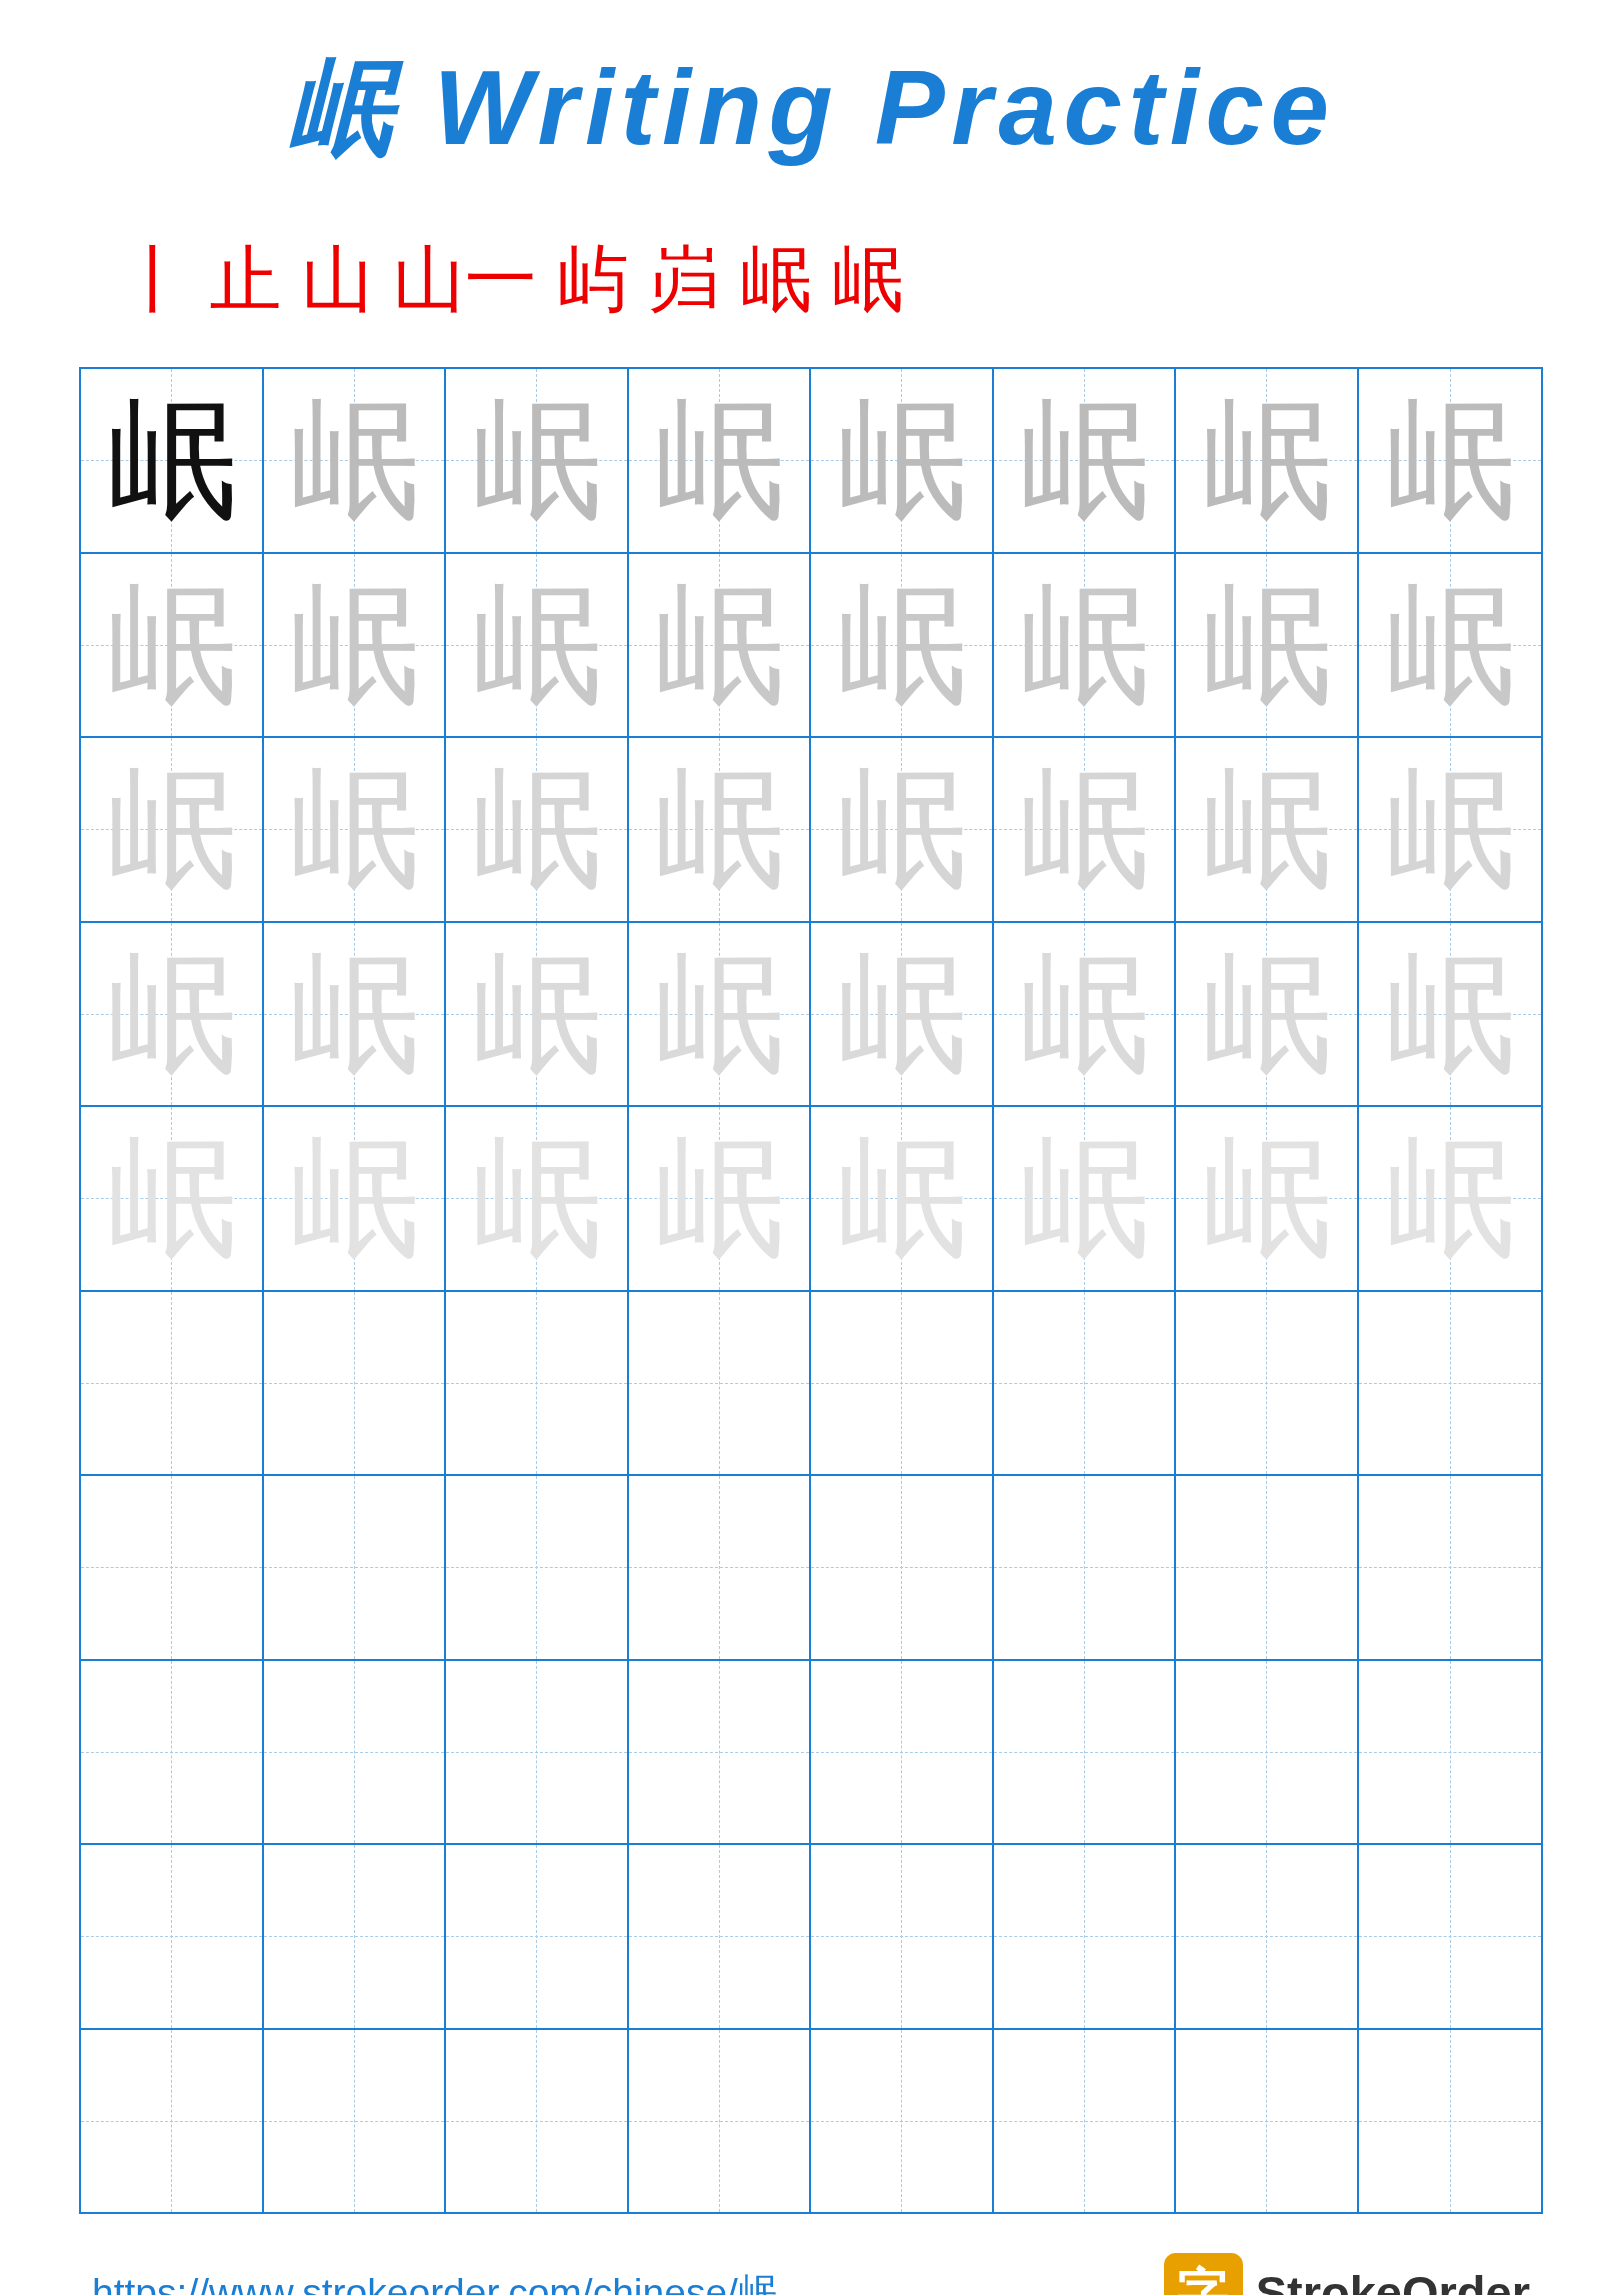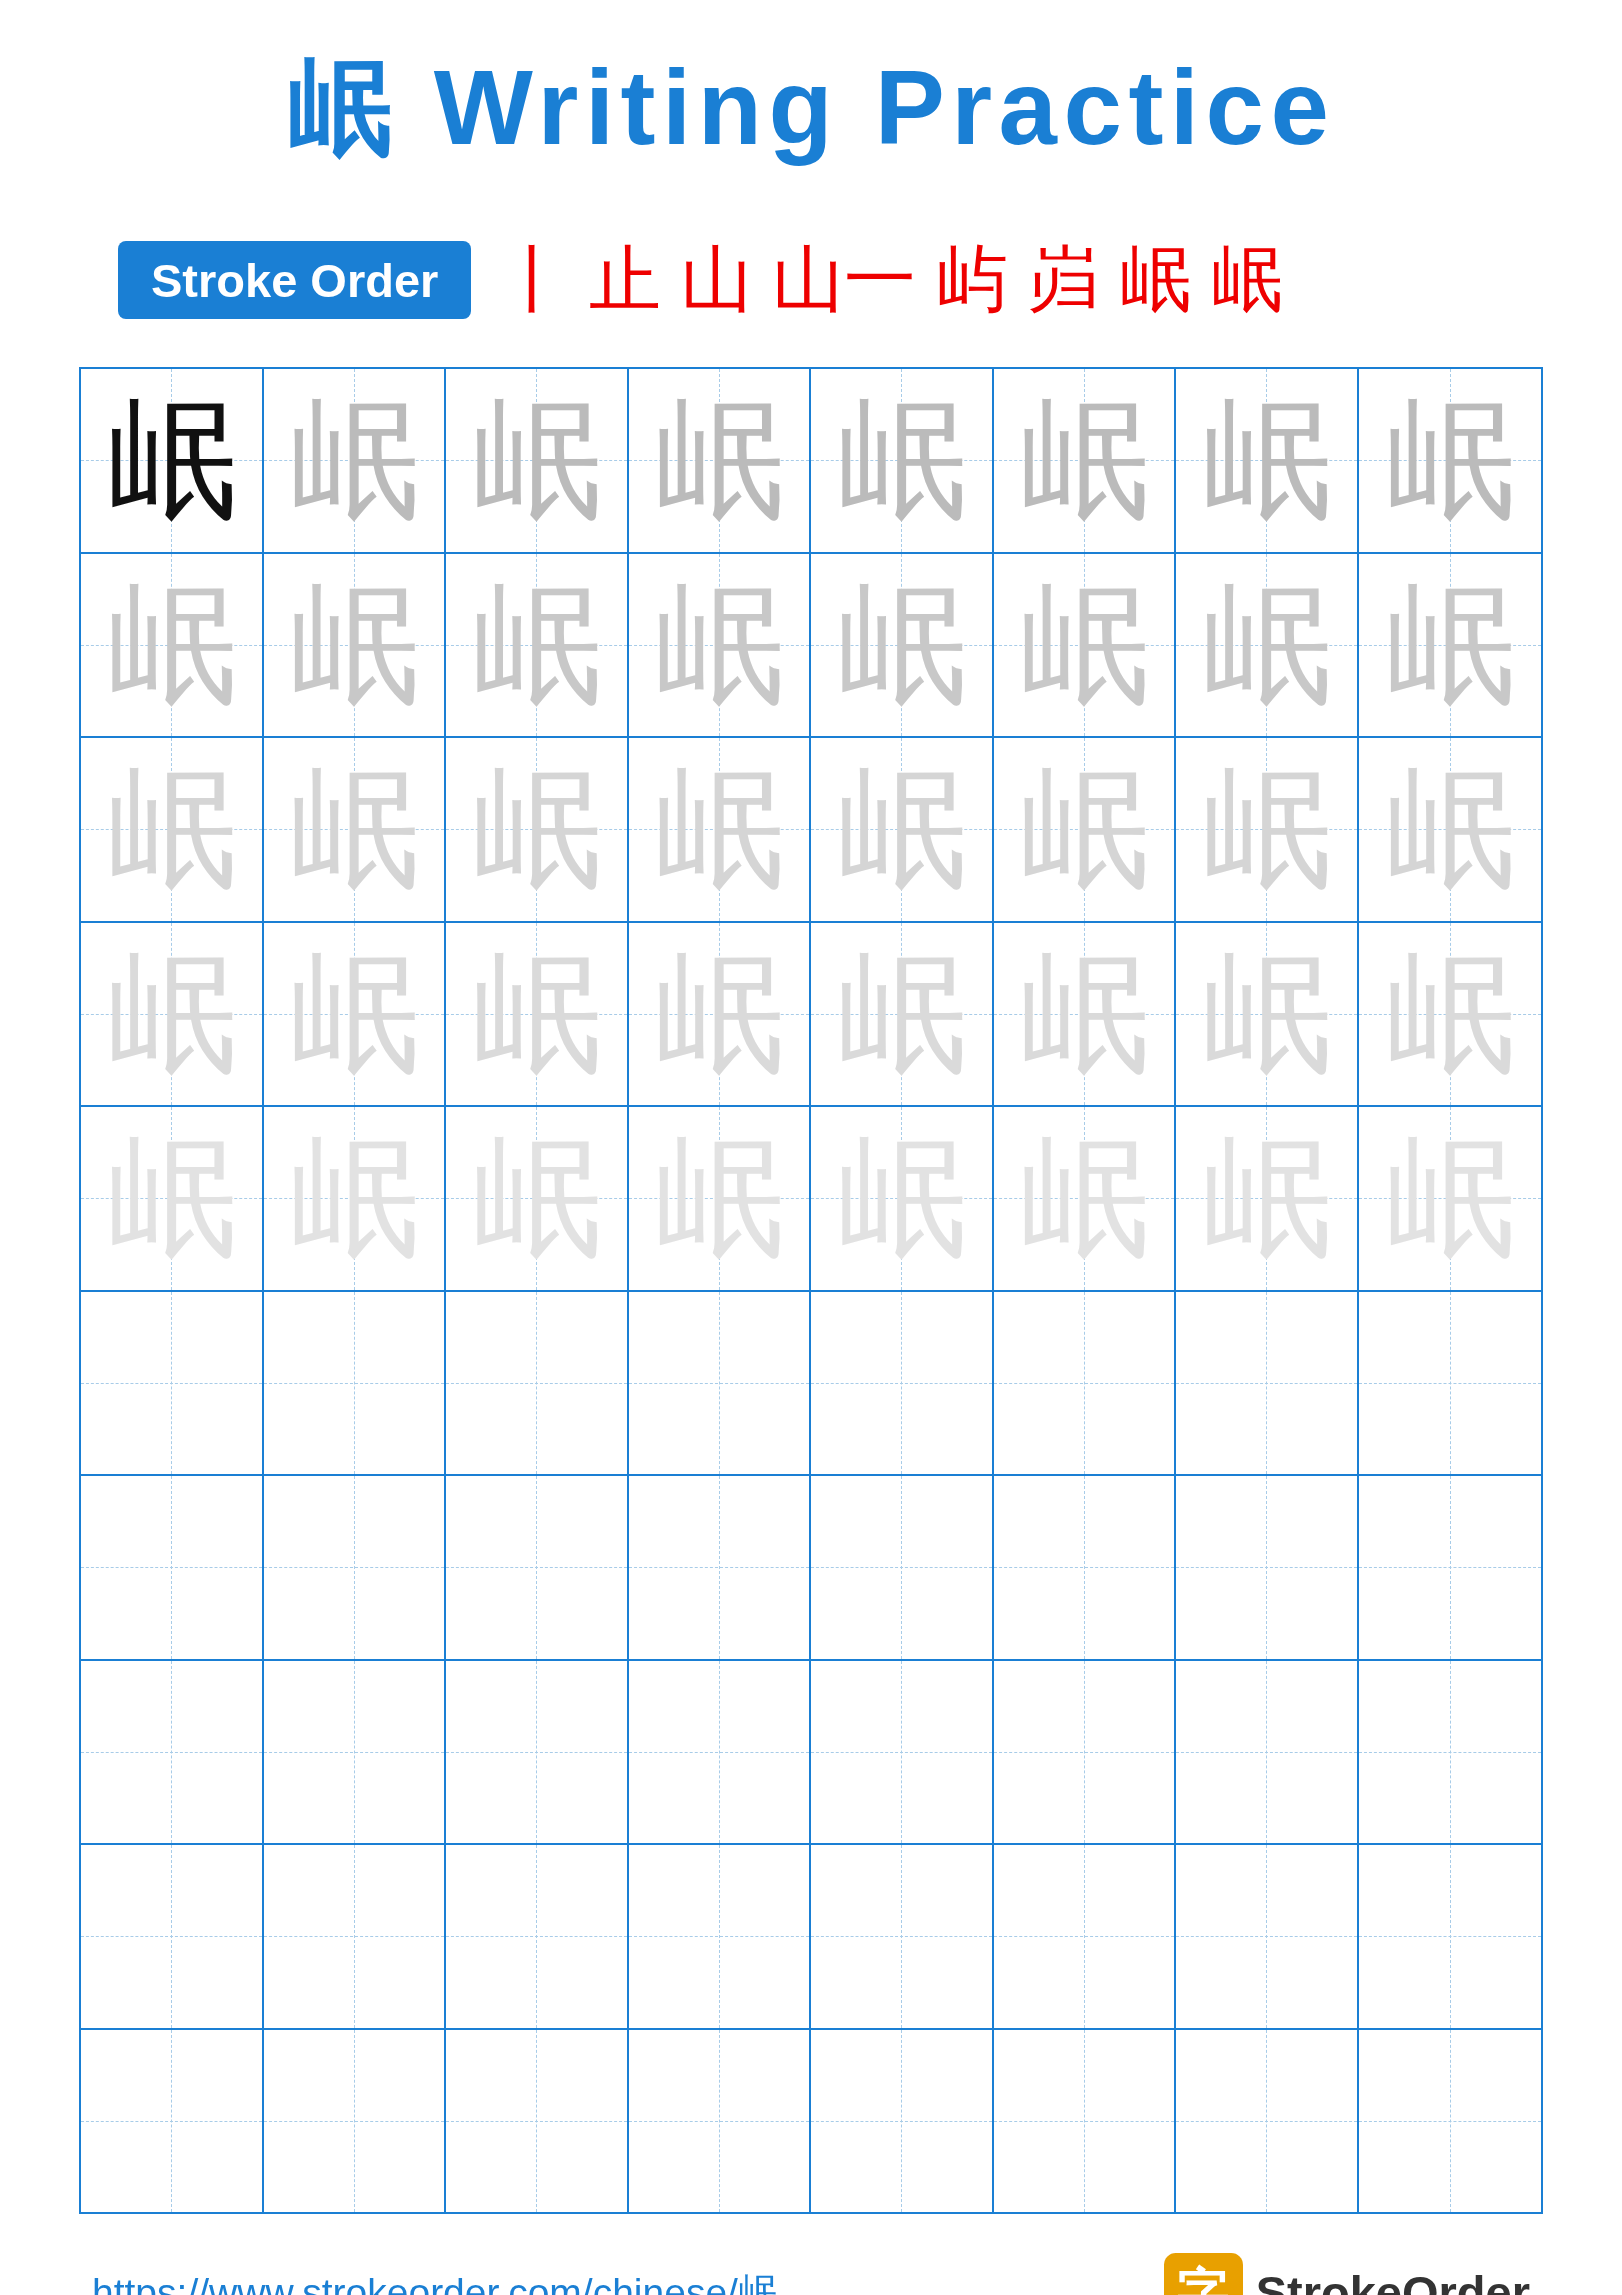--- a/index.html
+++ b/index.html
@@ -22,20 +22,21 @@
     }
 
     .title {
       font-size: 105px;
       font-weight: bold;
       color: #1a7fd4;
       text-align: center;
       margin-bottom: 52px;
       font-family: sans-serif;
       letter-spacing: 6.5px;
+      font-style: italic;
     }
 
     .title .char {
       color: #1a7fd4;
     }
 
     .stroke-order-row {
       display: flex;
       align-items: center;
       gap: 26px;
@@ -184,21 +185,20 @@
 </head>
 <body>
 
 <div class="page">
 
   <h1 class="title">
     <span class="char">岷</span><span> Writing Practice</span>
   </h1>
 
   <div class="stroke-order-row">
-    <div class="stroke-order-badge">Stroke Order</div>
     <div class="stroke-order-chars">
       <span class="so-char">丨</span>
       <span class="so-char">止</span>
       <span class="so-char">山</span>
       <span class="so-char">山一</span>
       <span class="so-char">屿</span>
       <span class="so-char">岿</span>
       <span class="so-char">岷</span>
       <span class="so-char">岷</span>
     </div>

